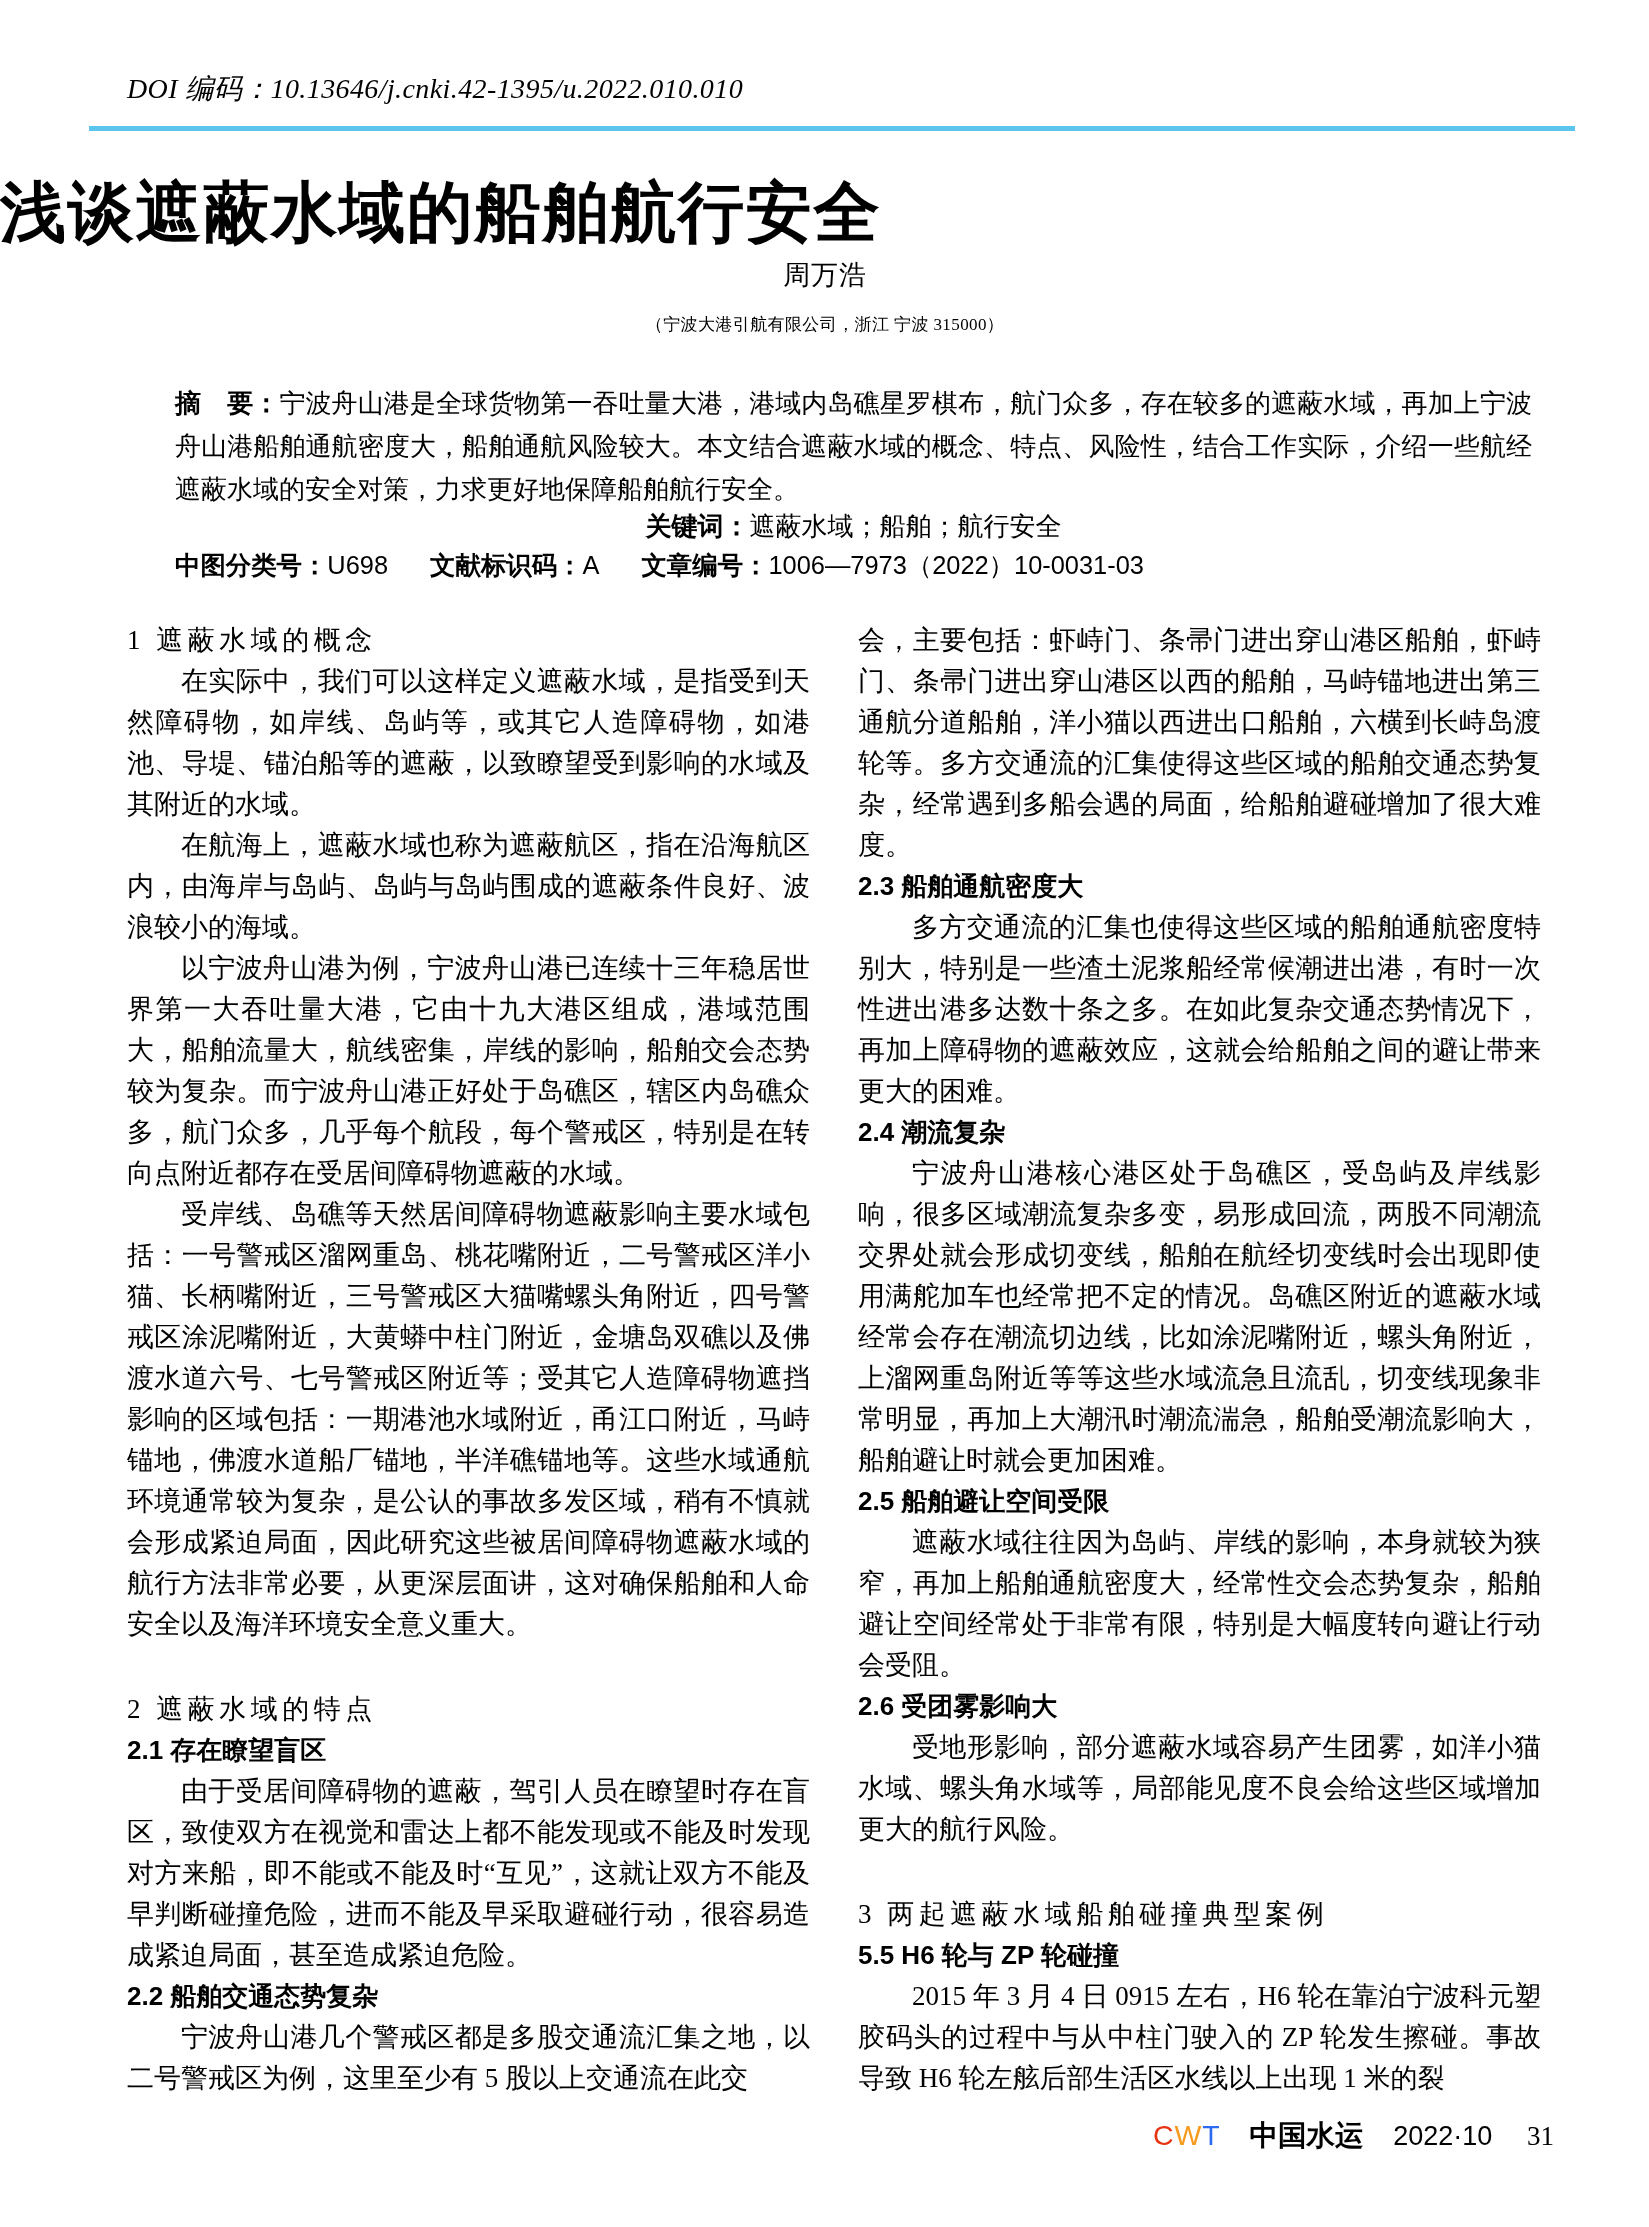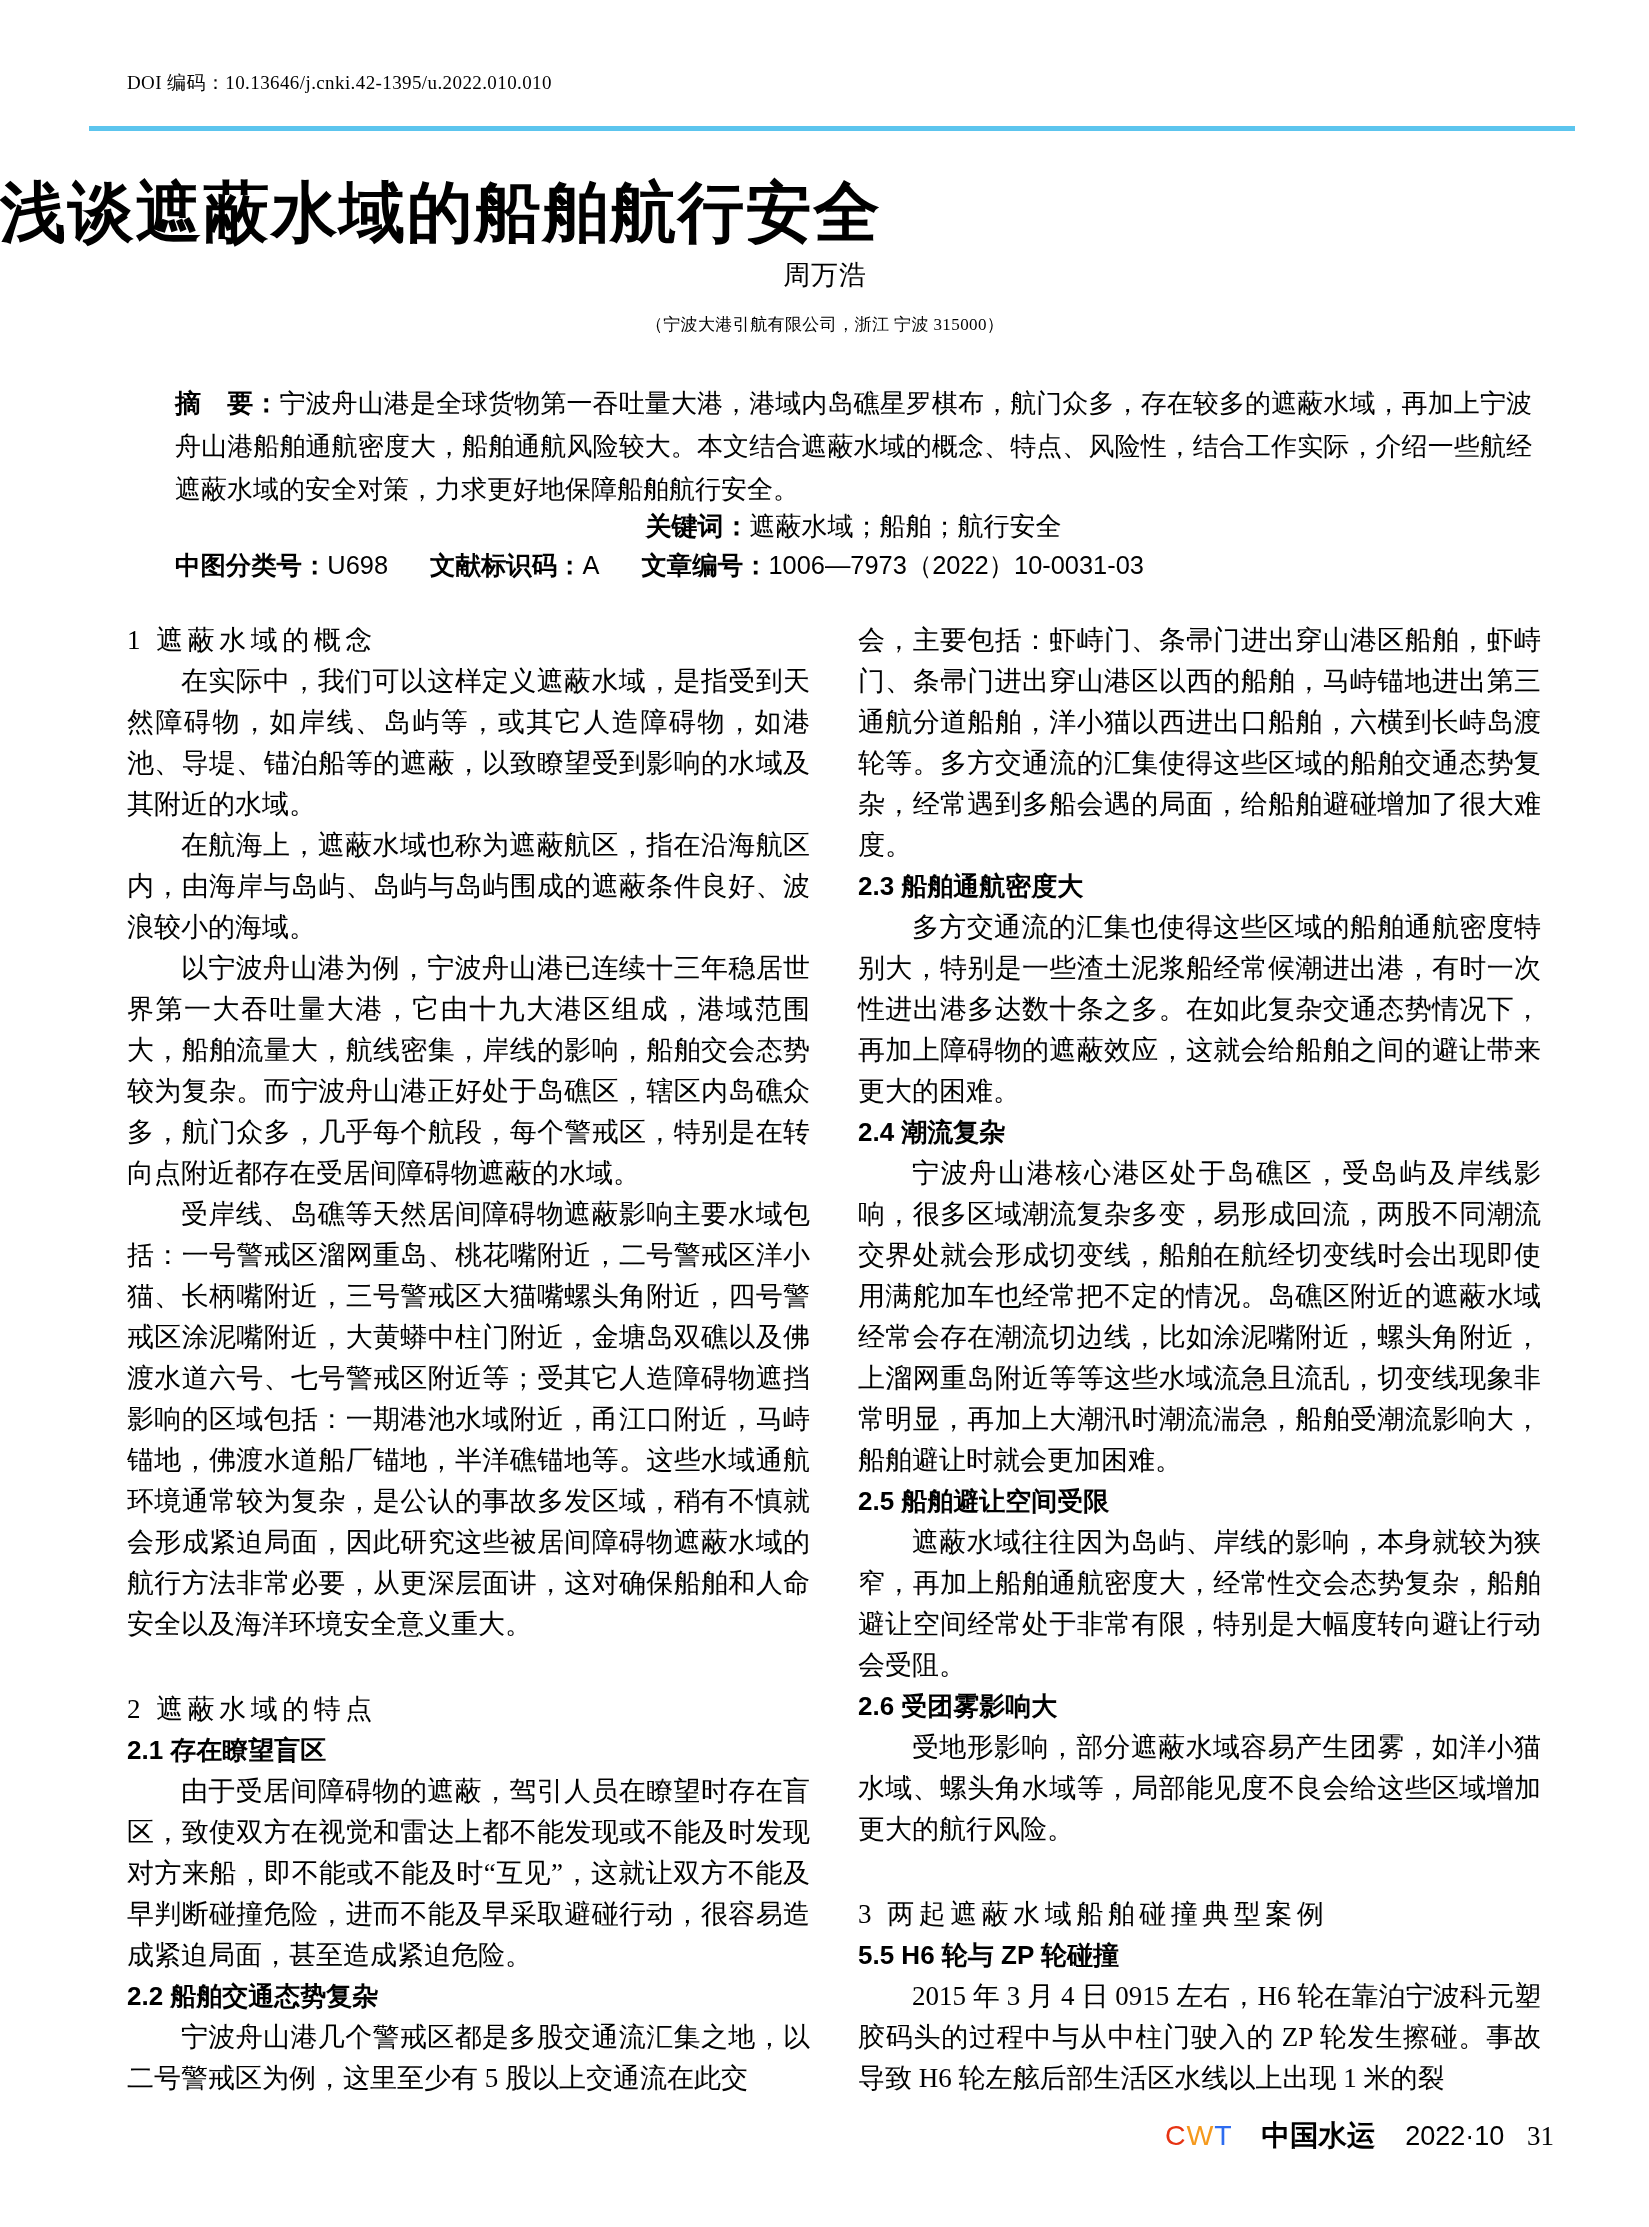--- a/index.html
+++ b/index.html
@@ -14,23 +14,24 @@
     overflow: hidden;
     font-family: "Liberation Serif", "DejaVu Serif", serif;
     color: #000000;
   }
 
   
   .doi-line {
     position: absolute;
     left: 127px;
     top: 70px;
-    font-size: 19px;
+    font-size: 28px;
     letter-spacing: 0.4px;
     white-space: nowrap;
+    font-style: italic;
   }
   .header-rule {
     position: absolute;
     left: 89px;
     top: 126px;
     width: 1486px;
     height: 5.3px;
   }
 
   
@@ -154,21 +155,21 @@
     margin-left: 22px;
   }
   .issue-no {
     font-family: "Liberation Sans", "DejaVu Sans", sans-serif;
     font-size: 27px;
     margin-left: 23px;
   }
   .page-number {
     font-family: "Liberation Serif", "DejaVu Serif", serif;
     font-size: 27px;
-    margin-left: 16px;
+    margin-left: 28px;
   }
 </style>
 </head>
 <body>
 
 <div class="doi-line">DOI 编码：10.13646/j.cnki.42-1395/u.2022.010.010</div>
 <div class="header-rule" style="background-color: rgb(92, 197, 238);"></div>
 
 <div class="page-title">浅谈遮蔽水域的船舶航行安全</div>
 <div class="author-name">周万浩</div>

